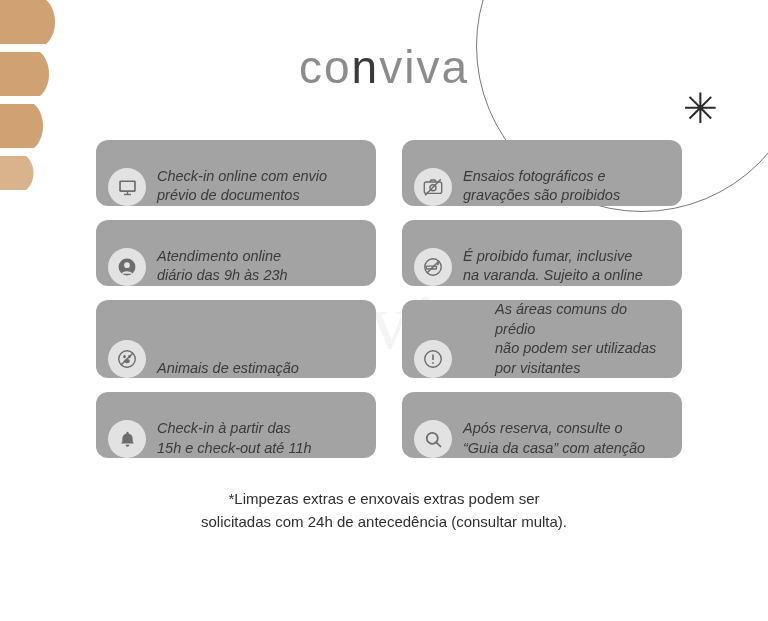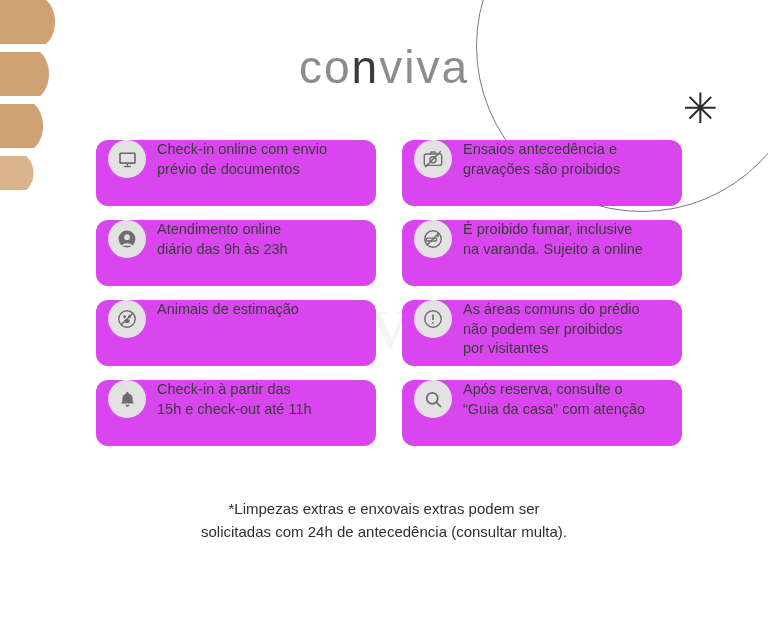--- a/index.html
+++ b/index.html
@@ -82,30 +82,32 @@
     position: absolute;
     top: 140px;
     left: 96px;
     width: 586px;
     display: grid;
     grid-template-columns: 280px 280px;
     column-gap: 26px;
     row-gap: 14px;
   }
   .card {
-    background: #d946ef;
+    background: #a3a3a3;
     border-radius: 12px;
     display: flex;
-    align-items: flex-start;
+    align-items: flex-end;
     padding: 0 12px;
     min-height: 66px;
     box-sizing: border-box;
+    font-style: italic;
   }
   .card.tall {
     min-height: 66px;
+    gap: 32px;
   }
   .card-icon {
     width: 38px;
     height: 38px;
     border-radius: 50%;
     background: #e2e2e2;
     flex: 0 0 38px;
     display: flex;
     align-items: center;
     justify-content: center;
@@ -117,21 +119,21 @@
   .card-text {
     font-size: 14.5px;
     line-height: 1.35;
     color: #3b3b3b;
     font-family: "Liberation Sans", sans-serif;
   }
 
   
   .footnote {
     position: absolute;
-    top: 498px;
+    top: 488px;
     left: 0;
     width: 100%;
     text-align: center;
     font-size: 15px;
     line-height: 1.5;
     color: #2f2f2f;
     font-family: "Liberation Sans", sans-serif;
   }
   .footnote span {
     display: block;
@@ -174,21 +176,21 @@
   <div class="card">
     <div class="card-icon">
       <svg width="22" height="22" viewBox="0 0 24 24" fill="none" stroke="#6d6d6d" stroke-width="1.5">
         <rect x="2.5" y="6.5" width="19" height="12.5" rx="2.2"></rect>
         <path d="M8.5 6.5 L10 4.3 h4 l1.5 2.2"></path>
         <circle cx="12" cy="12.8" r="3.3"></circle>
         <line x1="3.5" y1="21" x2="20.5" y2="3.5" stroke-width="1.7"></line>
       </svg>
     </div>
     <div class="card-text">
-      <div>Ensaios antecedência e</div>
+      <div>Ensaios fotográficos e</div>
       <div>gravações são proibidos</div>
     </div>
   </div>
 
   <div class="card">
     <div class="card-icon">
       <svg width="22" height="22" viewBox="0 0 24 24" fill="none" stroke="#6d6d6d" stroke-width="1.5">
         <circle cx="12" cy="12" r="9.2" fill="#6d6d6d" stroke="none"></circle>
         <circle cx="12" cy="10" r="3.1" fill="#e2e2e2" stroke="none"></circle>
         <path d="M5.8 19.4 C7 15.6 17 15.6 18.2 19.4" fill="#e2e2e2" stroke="none"></path>
@@ -233,21 +235,21 @@
   <div class="card tall">
     <div class="card-icon">
       <svg width="22" height="22" viewBox="0 0 24 24" fill="none" stroke="#6d6d6d" stroke-width="1.5">
         <circle cx="12" cy="12" r="9"></circle>
         <line x1="12" y1="7" x2="12" y2="13.2" stroke-width="1.8"></line>
         <circle cx="12" cy="16.3" r="1" fill="#6d6d6d" stroke="none"></circle>
       </svg>
     </div>
     <div class="card-text">
       <div>As áreas comuns do prédio</div>
-      <div>não podem ser proibidos</div>
+      <div>não podem ser utilizadas</div>
       <div>por visitantes</div>
     </div>
   </div>
 
   <div class="card">
     <div class="card-icon">
       <svg width="21" height="21" viewBox="0 0 24 24" fill="#6d6d6d" stroke="none">
         <path d="M12 3.2 a1.3 1.3 0 0 1 1.3 1.3 v0.5 c2.7 0.6 4.6 3 4.6 5.8 v3.4 l1.5 2.3 H4.6 l1.5-2.3 v-3.4 c0-2.8 1.9-5.2 4.6-5.8 V4.5 A1.3 1.3 0 0 1 12 3.2 z"></path>
         <path d="M9.8 18.1 h4.4 a2.2 2.2 0 0 1 -4.4 0 z"></path>
       </svg>

